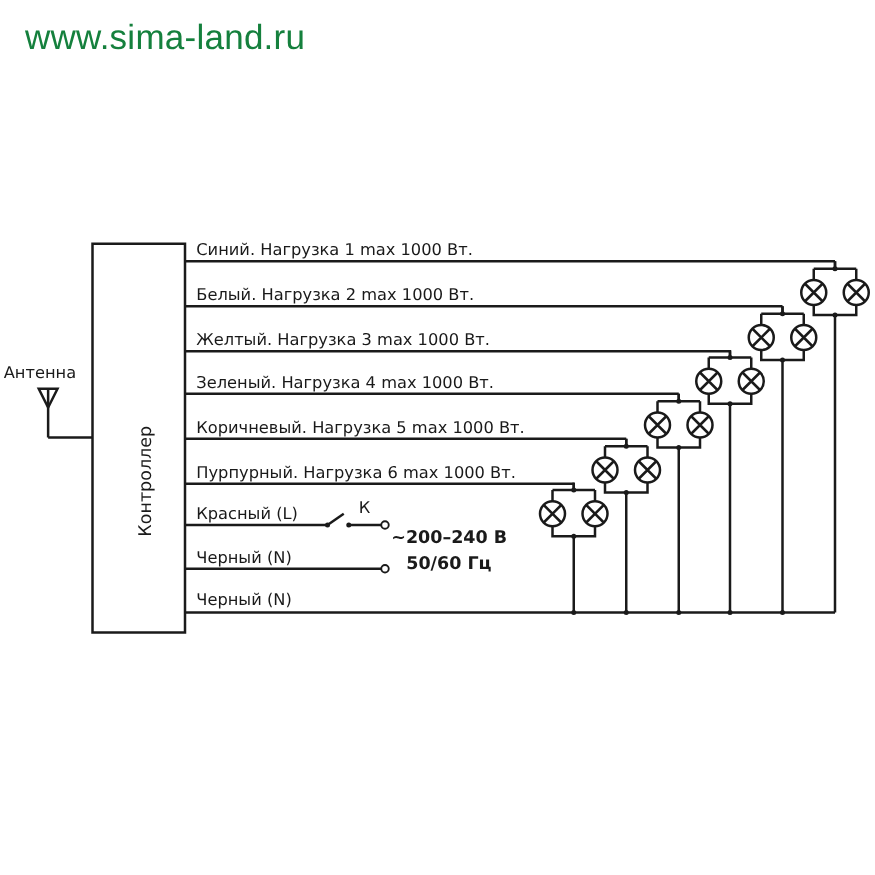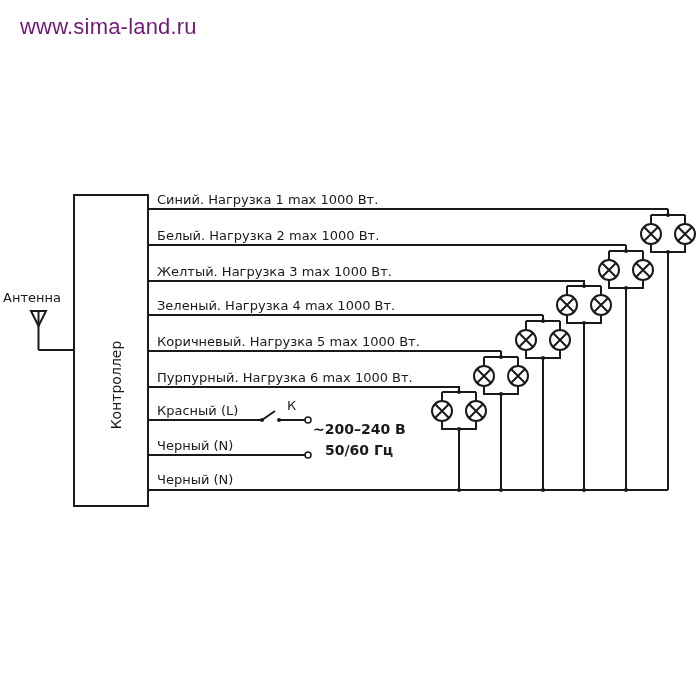--- a/index.html
+++ b/index.html
@@ -1,19 +1,19 @@
 <!DOCTYPE html>
 <html><head>
 <meta charset="utf-8">
 <style>
   html, body { margin: 0; padding: 0; background: #ffffff; }
   body { width: 700px; height: 700px; position: relative; overflow: hidden;
          font-family: "DejaVu Sans", sans-serif; }
-  .watermark { position: absolute; left: 20px; top: 14px; font-size: 22px;
-               color: #701a75; font-family: "Liberation Sans", sans-serif; letter-spacing: 0.2px; }
+  .watermark { position: absolute; left: 20px; top: 14px; font-size: 28px;
+               color: #15803d; font-family: "Liberation Sans", sans-serif; letter-spacing: 0.2px; }
   svg { position: absolute; left: 0; top: 0; }
   .lbl { font-family: "DejaVu Sans", sans-serif; font-size: 13px; fill: #1a1a1a; }
   .bold { font-weight: bold; font-size: 14px; }
   .wire { stroke: #1a1a1a; stroke-width: 2; fill: none; }
   .lamp { stroke: #1a1a1a; stroke-width: 2; fill: #ffffff; }
 </style>
 </head>
 <body>
 
 <div class="watermark">www.sima-land.ru</div>

